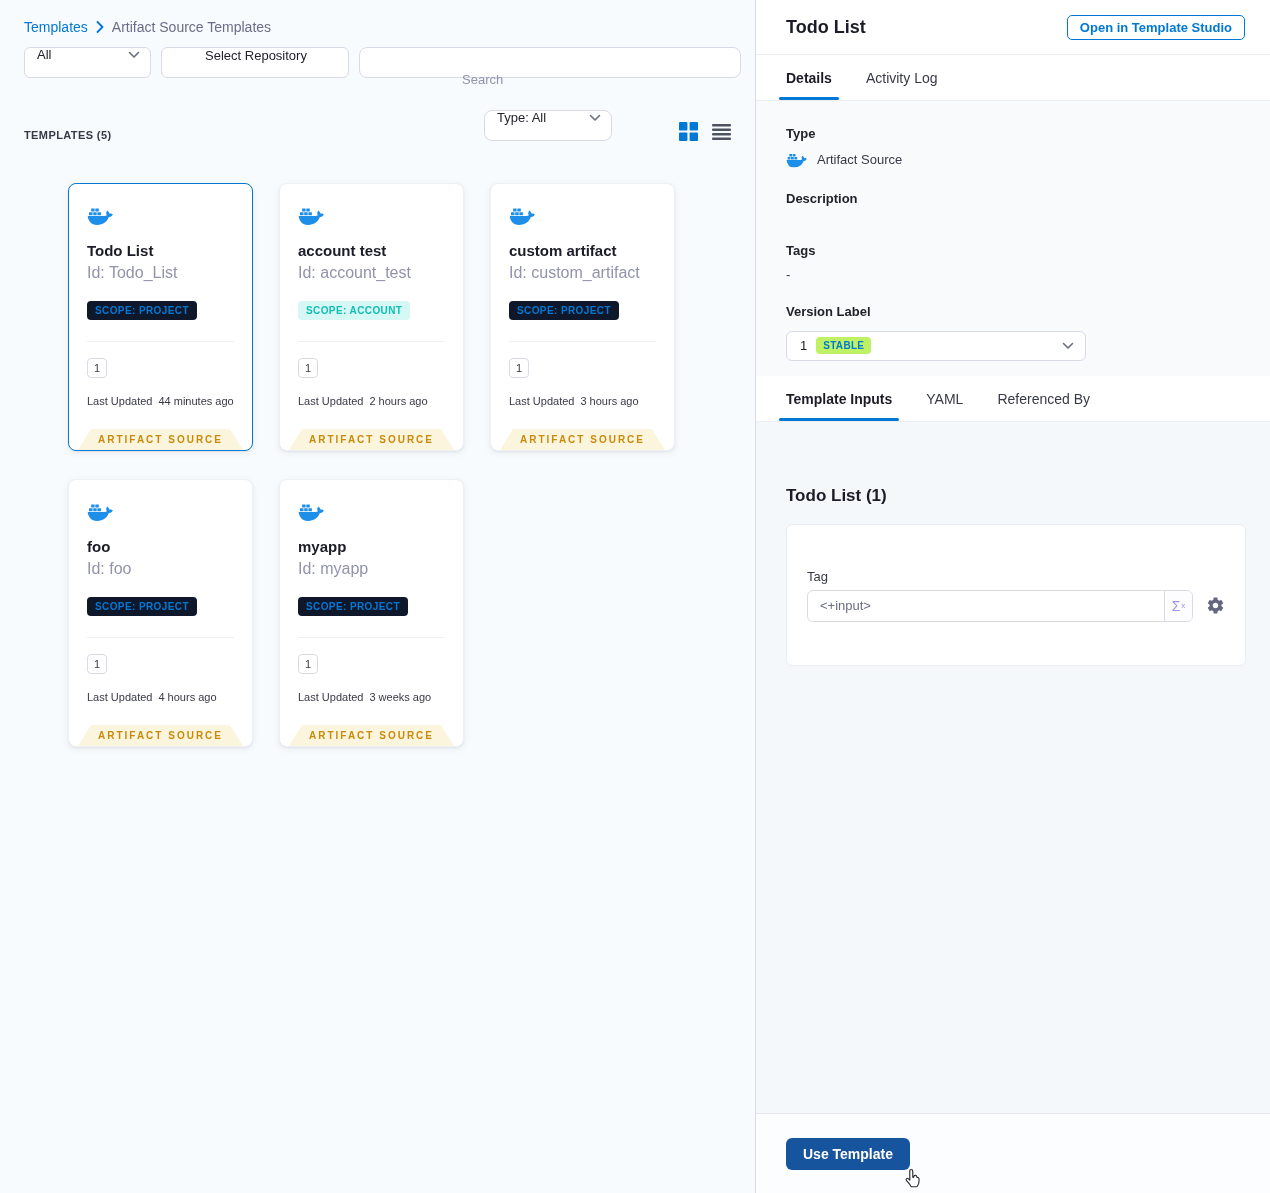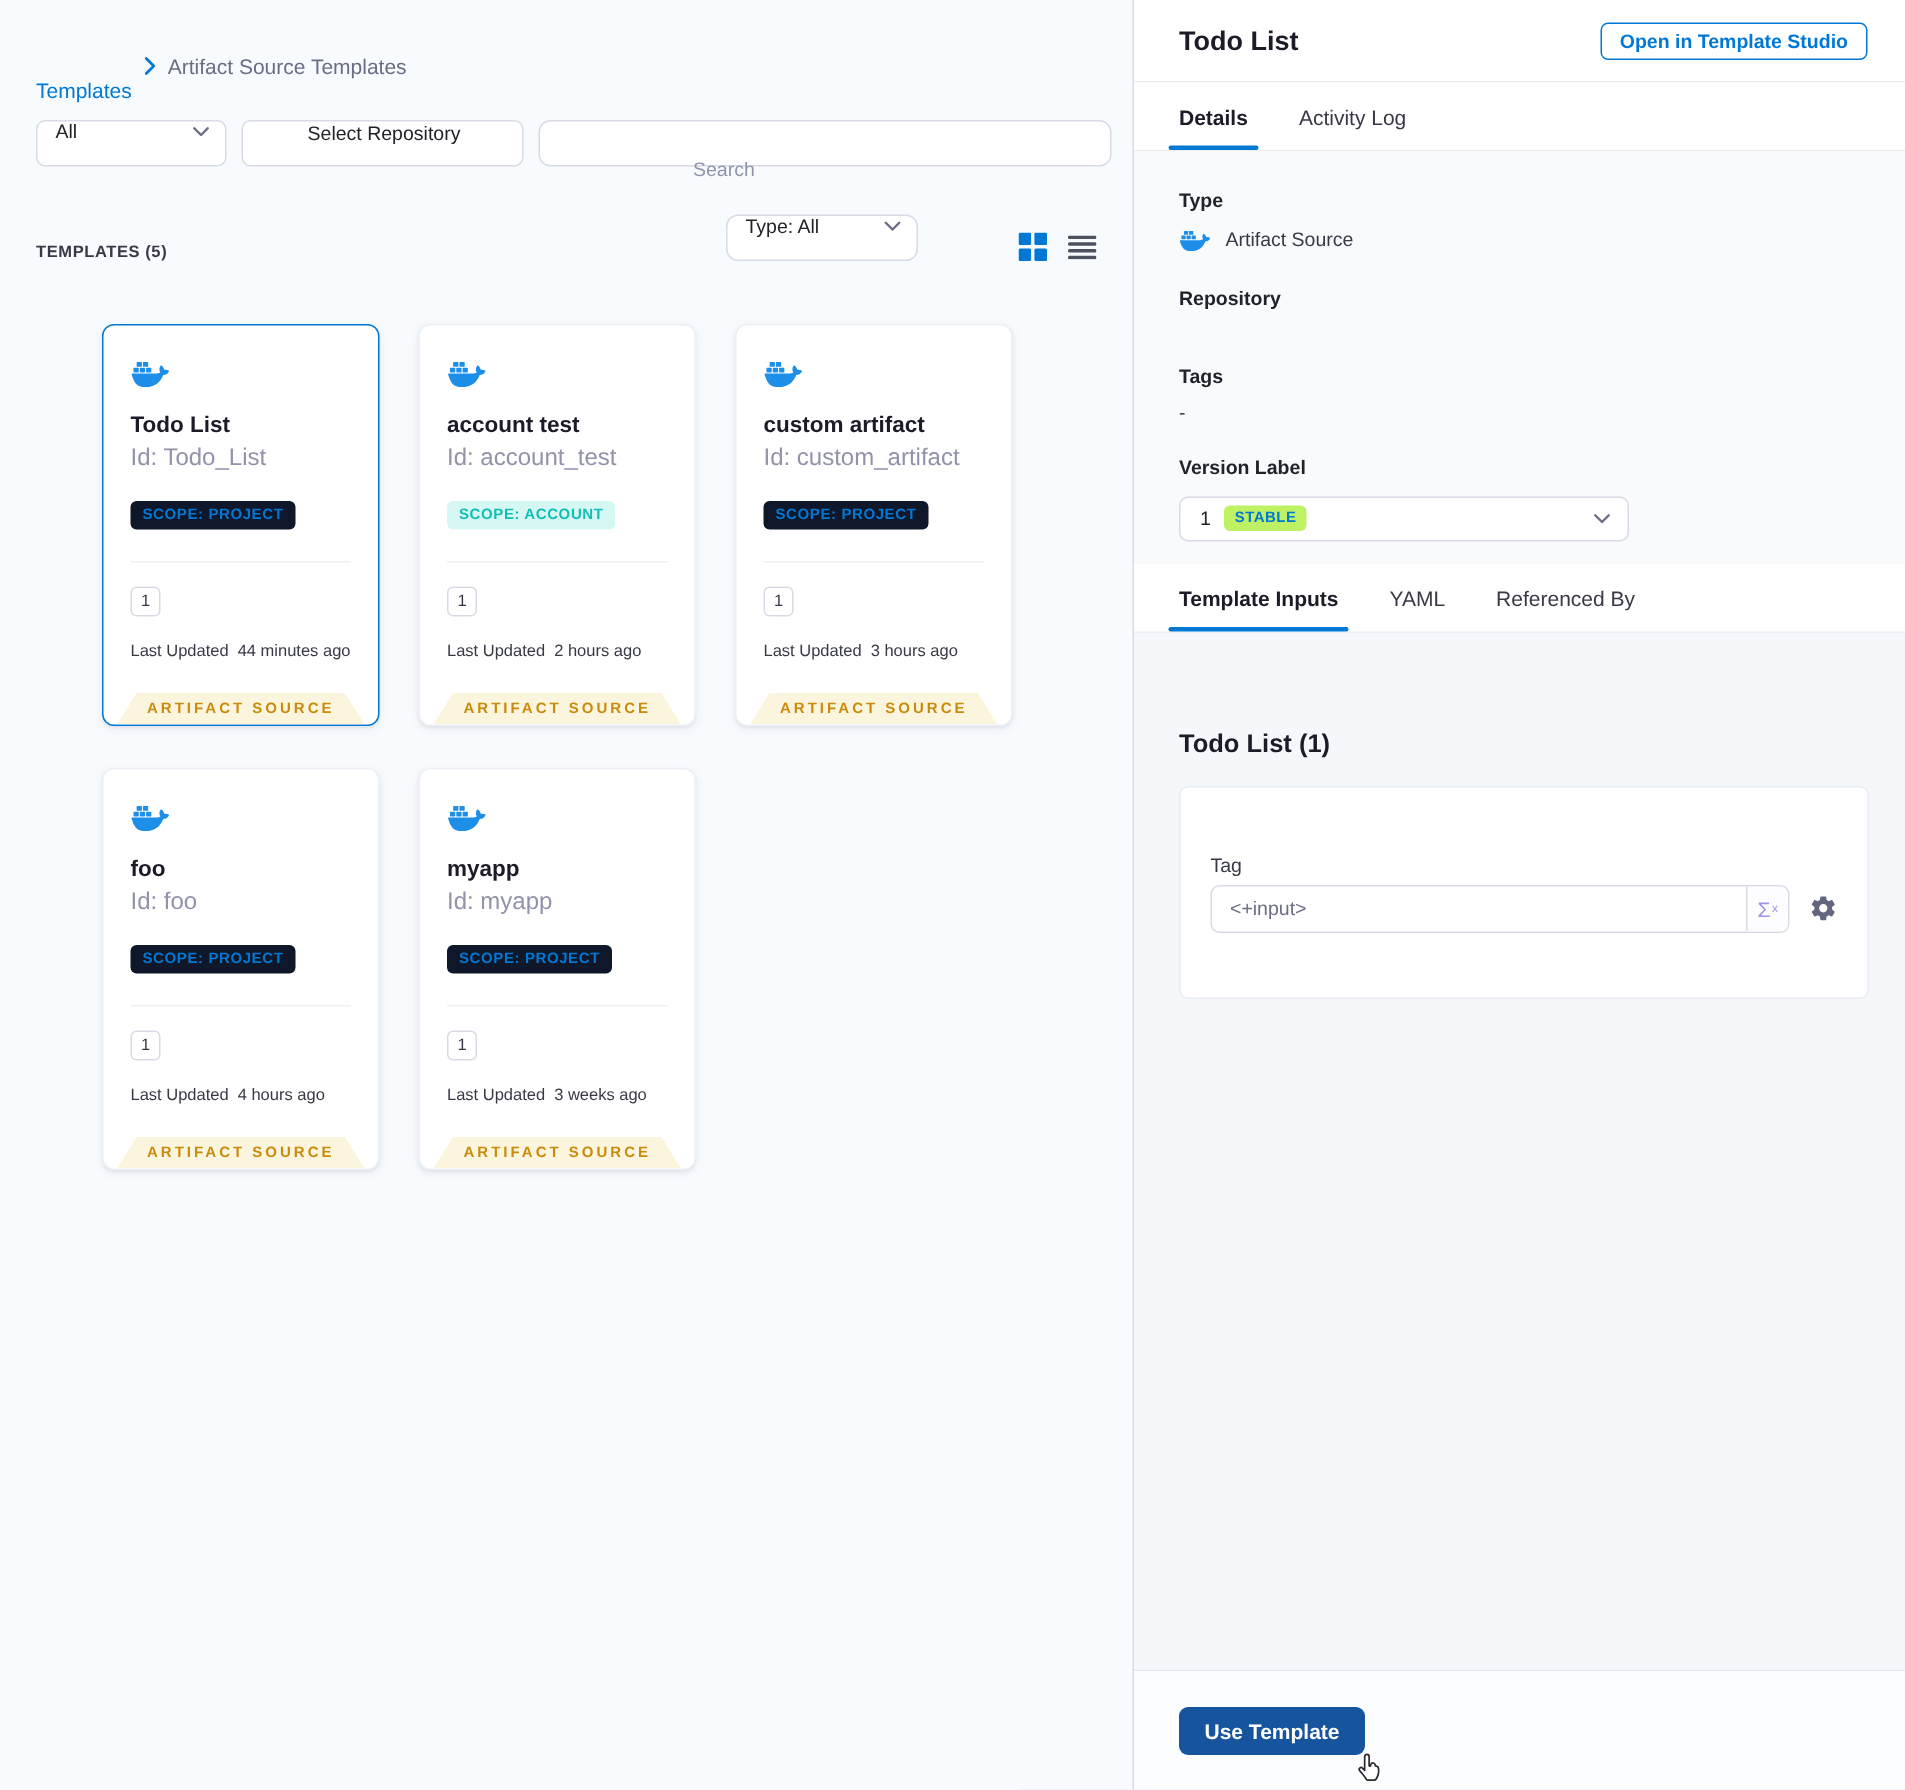--- a/index.html
+++ b/index.html
@@ -7,21 +7,21 @@
   .app {
     position:relative; width:1270px; height:1193px; overflow:hidden;
     font-family:"Liberation Sans", sans-serif; background:#f7fbfe;
     display:flex; color:#22222a;
   }
   svg { display:block; }
 
   
   .left { width:755px; height:100%; }
   .breadcrumb { display:flex; align-items:center; gap:8px; margin:19px 0 0 24px; font-size:14px; }
-  .crumb-link { color:#0278d5; cursor:pointer;margin-top:33px; }
+  .crumb-link { color:#0278d5; cursor:pointer; }
   .crumb-current { color:#6b6d85; }
 
   .filters { display:flex; gap:10px; margin:12px 0 0 24px; }
   .select {
     height:31px; background:#fff; border:1px solid #d9dae5; border-radius:6px;
     display:flex; align-items:center; justify-content:space-between;
     padding:0 10px 16px 12px; font-size:13px; color:#22222a; cursor:pointer;
   }
   .w-all { width:127px; } .w-repo { width:188px; font-weight:500;flex-direction:column; }
   .search {
@@ -288,21 +288,21 @@
     </div>
 
     <div class="details">
       <div class="d-label">Type</div>
       <div class="type-row">
         <svg class="docker" width="21" height="15.8" fill="currentColor">
             <use href="#docker-sym"></use>
           </svg>
         <span>Artifact Source</span>
       </div>
-      <div class="d-label mb-desc">Repository</div>
+      <div class="d-label mb-desc">Description</div>
       <div class="d-label mb-tags">Tags</div>
       <div class="dash">-</div>
       <div class="d-label mb-ver">Version Label</div>
       <div class="ver-select">
         <span class="ver-num">1</span>
         <span class="stable">STABLE</span>
         <svg class="chev" width="12" height="8" style="color:#6b6d85">
             <use href="#chevdown-sym"></use>
           </svg>
       </div>

